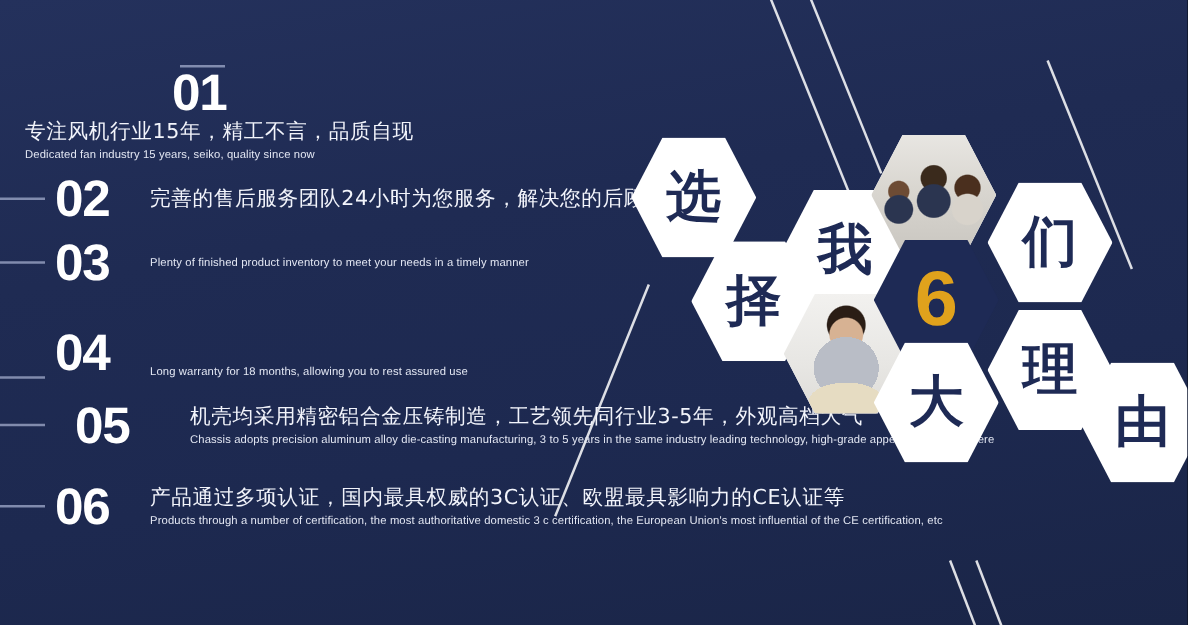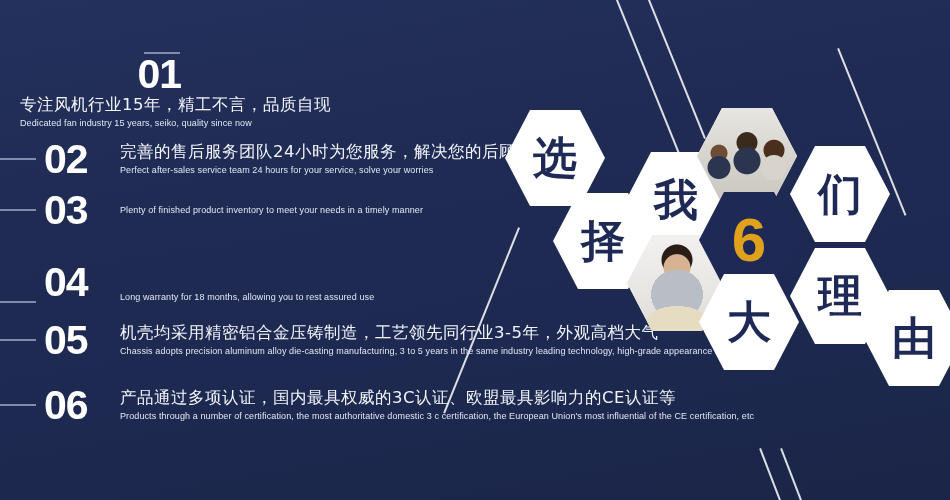--- a/index.html
+++ b/index.html
@@ -106,38 +106,37 @@
         <div class="row-text">
           <div class="row-cn">专注风机行业15年，精工不言，品质自现</div>
           <div class="row-en">Dedicated fan industry 15 years, seiko, quality since now</div>
         </div>
       </div>
       <div class="row" style="top: 131px;">
         <div class="row-rule"></div>
         <div class="row-num">02</div>
         <div class="row-text">
           <div class="row-cn">完善的售后服务团队24小时为您服务，解决您的后顾之忧</div>
-          <div class="row-en">Perfect after-sales service team 24 hours for your service, solve your worries</div>
         </div>
       </div>
       <div class="row" style="top: 182px;">
         <div class="row-rule"></div>
         <div class="row-num">03</div>
         <div class="row-text">
           <div class="row-en">Plenty of finished product inventory to meet your needs in a timely manner</div>
         </div>
       </div>
       <div class="row" style="top: 247px; align-items: flex-end;">
         <div class="row-rule"></div>
         <div class="row-num">04</div>
         <div class="row-text">
           <div class="row-en">Long warranty for 18 months, allowing you to rest assured use</div>
         </div>
       </div>
-      <div class="row" style="top: 312px;">
+      <div class="row" style="top: 312px; gap: 16px;">
         <div class="row-rule"></div>
         <div class="row-num">05</div>
         <div class="row-text">
           <div class="row-cn">机壳均采用精密铝合金压铸制造，工艺领先同行业3-5年，外观高档大气</div>
           <div class="row-en">Chassis adopts precision aluminum alloy die-casting manufacturing, 3 to 5 years in the same industry leading technology, high-grade appearance atmosphere</div>
         </div>
       </div>
       <div class="row" style="top: 377px;">
         <div class="row-rule"></div>
         <div class="row-num">06</div>

